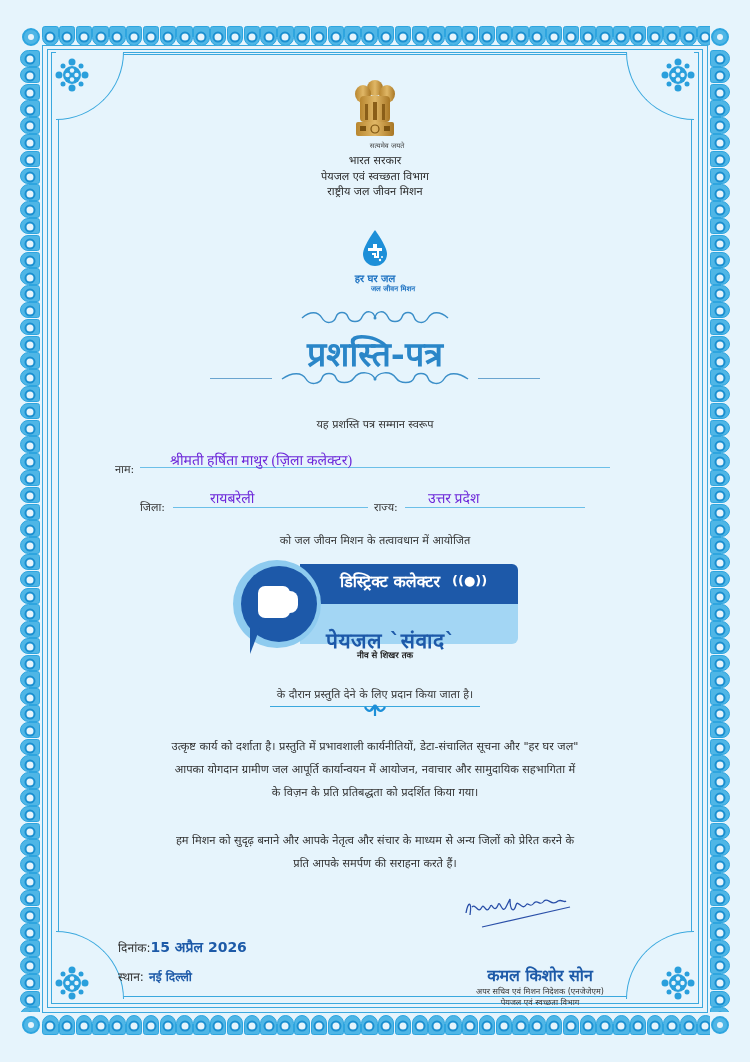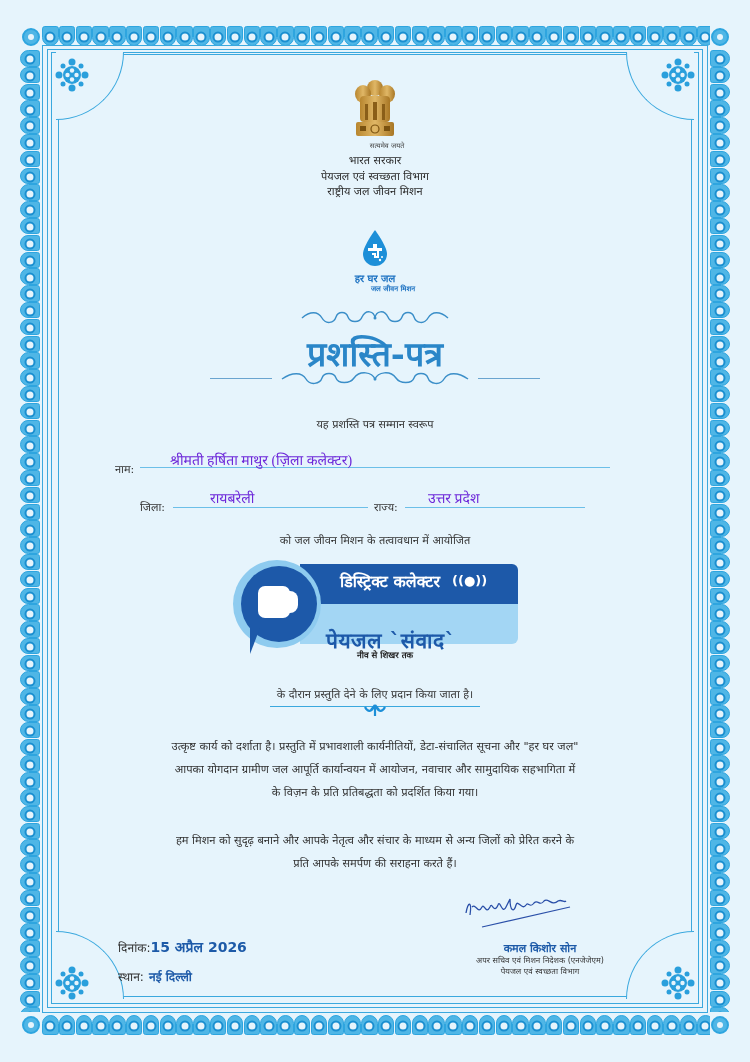--- a/index.html
+++ b/index.html
@@ -61,21 +61,21 @@
   .title {
     font-family: "DejaVu Serif", serif; font-size: 34px; font-weight: bold; color: #2a86c8;
   }
   .small { font-size: 11px; color: #333; }
   .label { font-size: 11px; color: #333; position: absolute; }
   .field-line { position: absolute; height: 0; border-top: 1.5px solid #6cbfe8; }
   .field-val { position: absolute; font-family: Liberation Serif, serif; font-size: 14px; color: #6d28d9; }
   .para { font-size: 11.2px; color: #333; line-height: 23px; }
   .date-lbl { font-size: 12px; color: #333; }
   .date-val { font-size: 14px; font-weight: bold; color: #1d5aa8; }
-  .sig-name { font-size: 11px; font-weight: bold; color: #1d5aa8; }
+  .sig-name { font-size: 16px; font-weight: bold; color: #1d5aa8; margin-top: 24px; }
   .sig-sub { font-size: 8px; color: #333; line-height: 11px; }
 
   
   .badge-top {
     position: absolute; left: 300px; top: 564px; width: 218px; height: 44px;
     background: #1d59a9; border-radius: 0 6px 0 0;
   }
   .badge-bottom {
     position: absolute; left: 300px; top: 604px; width: 218px; height: 40px;
     background: #a3d6f4; border-radius: 0 0 6px 0;

